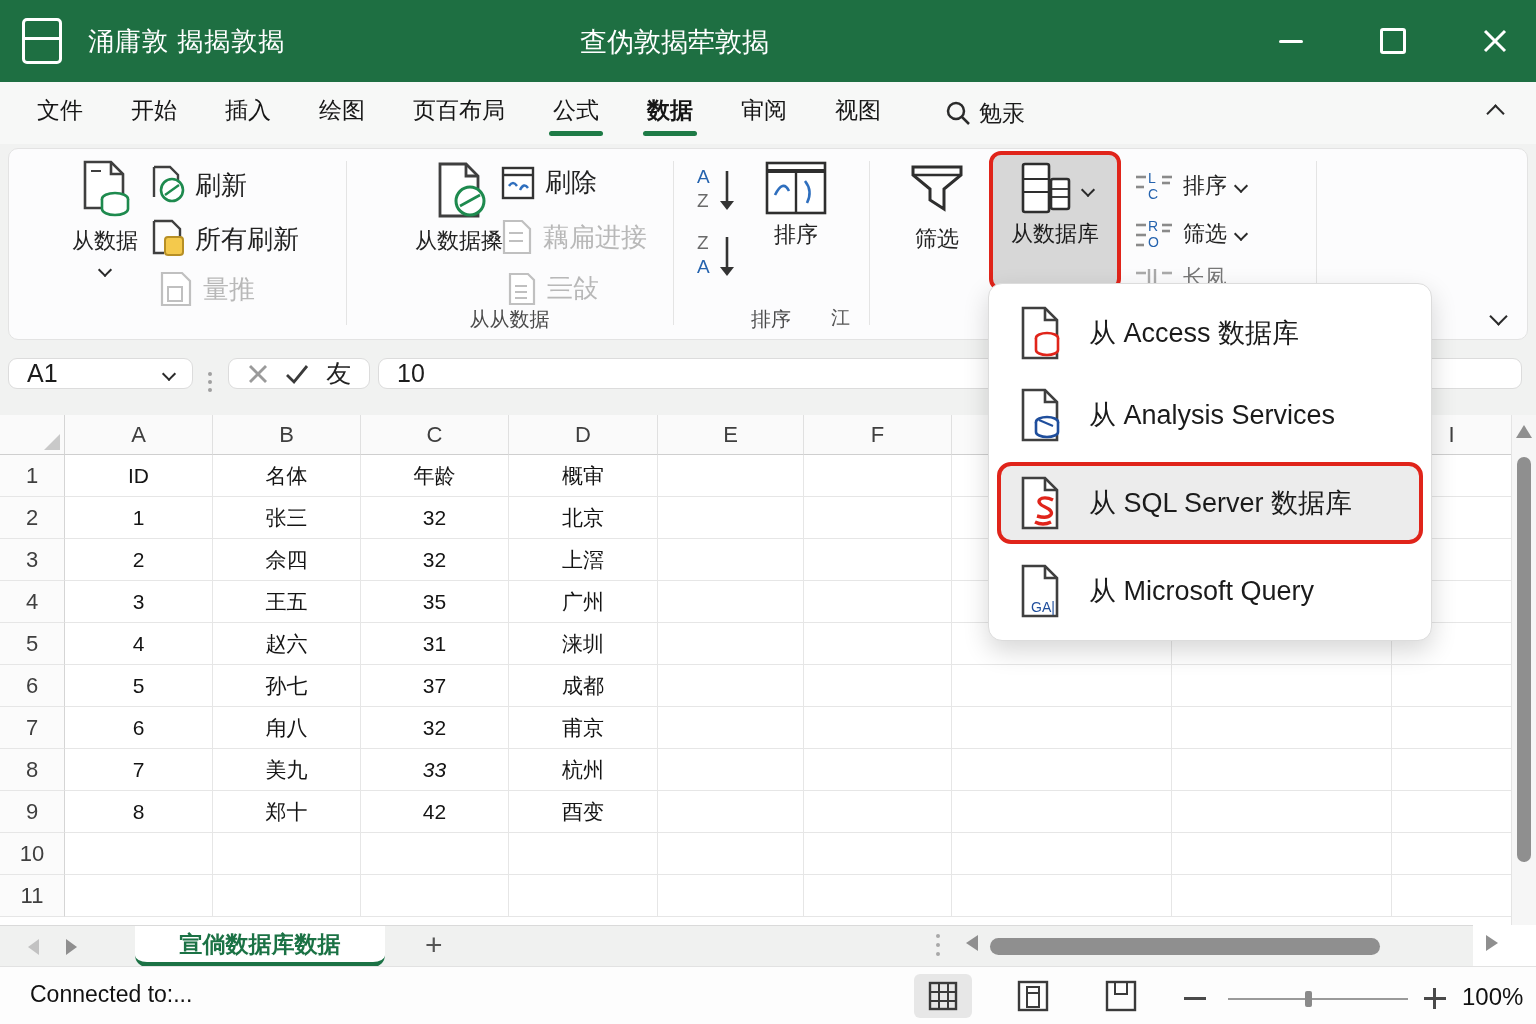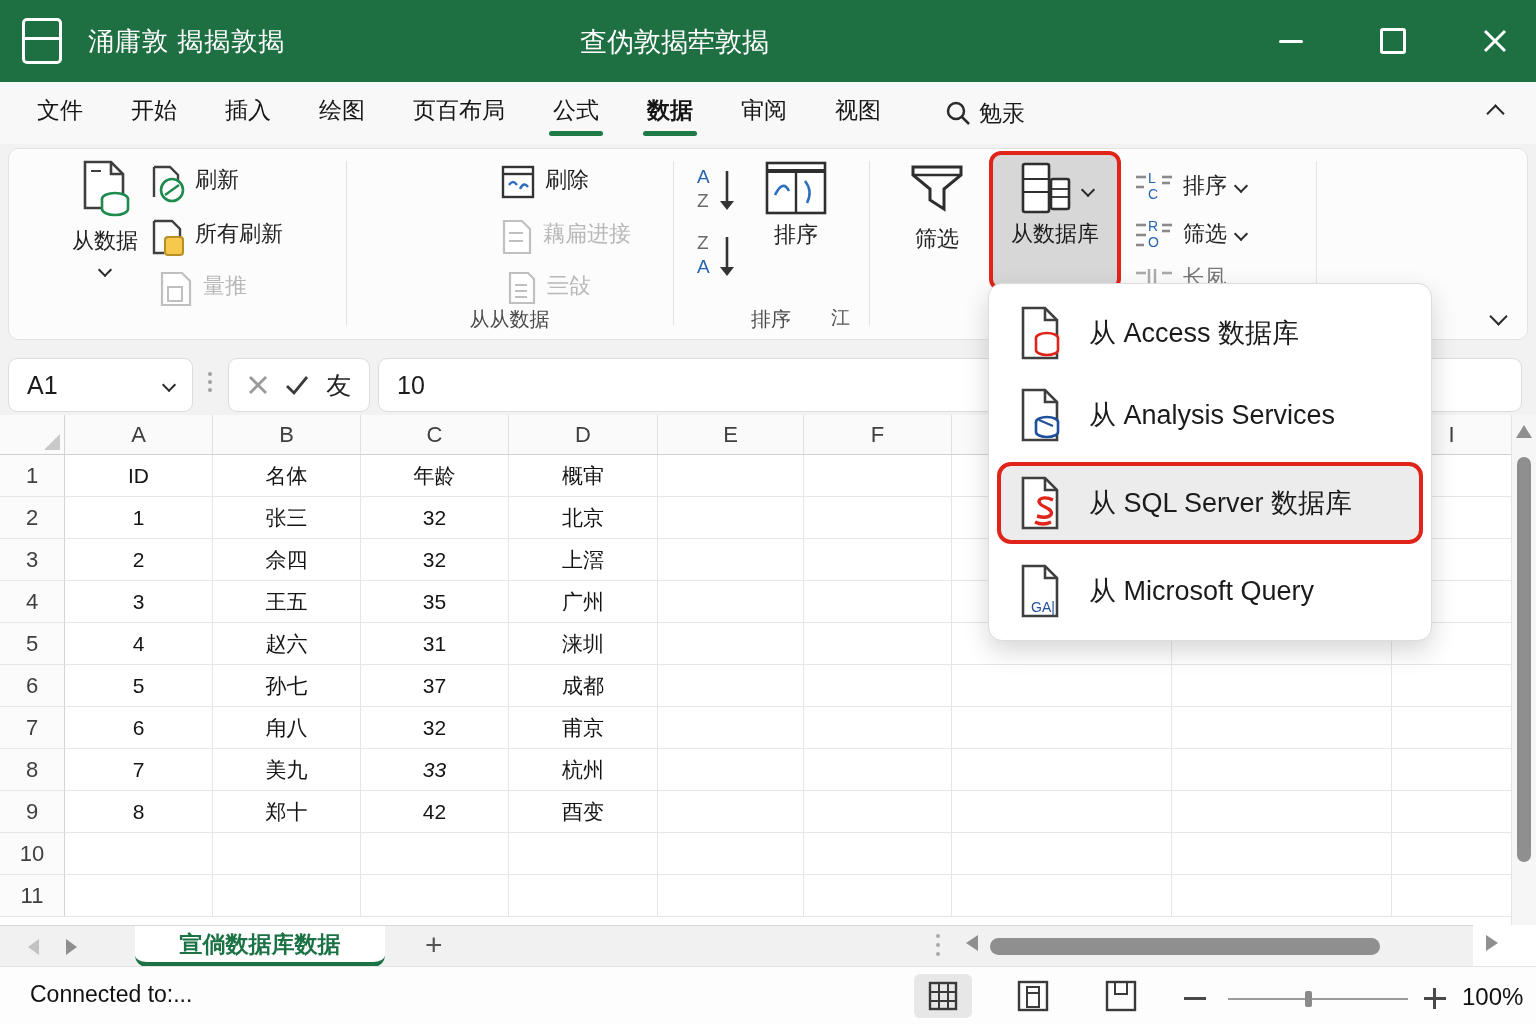--- a/index.html
+++ b/index.html
@@ -35,33 +35,33 @@
   .chev.up{transform:rotate(135deg);}
   .chev.small{width:8px;height:8px;border-width:2px;}
 
   
   .ribbon{position:absolute;left:0;top:144px;width:1536px;height:204px;background:#f1f2f1;}
   .ribbon-panel{position:absolute;left:8px;right:8px;top:4px;bottom:8px;background:#fcfcfd;
                 border:1px solid #e3e3e3;border-radius:10px;}
   .vsep{position:absolute;top:12px;bottom:14px;width:1px;background:#e4e4e4;}
   .bigbtn{position:absolute;display:flex;flex-direction:column;align-items:center;gap:5px;
           font-size:22px;color:#222;text-align:center;}
-  .smallbtn{position:absolute;display:flex;align-items:flex-start;gap:10px;font-size:22px;color:#222;white-space:nowrap;}
+  .smallbtn{position:absolute;display:flex;align-items:flex-end;gap:10px;font-size:26px;color:#222;white-space:nowrap;}
   .smallbtn.disabled{color:#b8b8b8;}
   .grouplabel{position:absolute;bottom:6px;font-size:20px;color:#4a4a4a;text-align:center;}
   .db-highlight{position:absolute;left:980px;top:2px;width:124px;height:126px;background:#d7d7d7;
                 border:4px solid #e0241a;border-radius:12px;display:flex;flex-direction:column;
                 align-items:center;justify-content:flex-start;padding-top:6px;}
   .db-highlight .lbl{font-size:22px;color:#1d1d1d;margin-top:2px;white-space:nowrap;}
   .minibtn{position:absolute;display:flex;align-items:center;gap:9px;font-size:22px;color:#222;white-space:nowrap;}
   .launcher{position:absolute;font-size:19px;color:#555;}
 
   
   .fbar{position:absolute;left:0;top:348px;width:1536px;height:67px;background:#f1f2f1;}
-  .fbox{position:absolute;top:10px;height:54px;background:#fff;border:1px solid #dcdcdc;border-radius:9px;
+  .fbox{position:absolute;top:10px;height:31px;background:#fff;border:1px solid #dcdcdc;border-radius:9px;
         display:flex;align-items:center;font-size:25px;box-sizing:border-box;}
   .namebox{left:8px;width:185px;padding-left:18px;justify-content:space-between;}
   .fxpanel{left:228px;width:142px;justify-content:space-around;padding:0 10px;}
   .formulabox{left:378px;right:14px;padding-left:18px;}
   .vdots{position:absolute;left:208px;top:24px;width:4px;height:4px;border-radius:50%;background:#a0a0a0;
          box-shadow:0 8px 0 #a0a0a0,0 16px 0 #a0a0a0;}
   .fx-label{font-size:25px;color:#222;}
 
   
   .grid{position:absolute;left:0;top:415px;width:1512px;height:510px;background:#fff;overflow:hidden;}
@@ -196,20 +196,29 @@
       <span>所有刷新</span>
     </div>
     <div class="smallbtn disabled" style="left:150px;top:122px;">
       <svg width="34" height="36" viewBox="0 0 34 36">
         <path d="M3 2 h20 l8 8 v24 h-28 z" fill="#fff" stroke="#c0c0c0" stroke-width="2.2"></path>
         <rect x="9" y="16" width="14" height="14" fill="none" stroke="#c0c0c0" stroke-width="2"></rect>
       </svg>
       <span>量推</span>
     </div>
 
+    <div class="bigbtn" style="left:395px;top:12px;width:110px;">
+      <svg width="58" height="60" viewBox="0 0 58 60">
+        <path d="M10 3 h26 l12 12 v40 h-38 z" fill="#fff" stroke="#3f3f3f" stroke-width="2.8"></path>
+        <path d="M36 3 v12 h12" fill="none" stroke="#3f3f3f" stroke-width="2.8"></path>
+        <circle cx="40" cy="40" r="14" fill="#fff" stroke="#1e8a4e" stroke-width="3"></circle>
+        <line x1="30" y1="45" x2="50" y2="34" stroke="#1e8a4e" stroke-width="2.6"></line>
+      </svg>
+      <span>从数据搡</span>
+    </div>
     <div class="smallbtn" style="left:492px;top:16px;">
       <svg width="34" height="34" viewBox="0 0 34 34">
         <rect x="2" y="2" width="30" height="30" fill="#fff" stroke="#333" stroke-width="2.4"></rect>
         <line x1="2" y1="9" x2="32" y2="9" stroke="#333" stroke-width="2.4"></line>
         <path d="M8 20 q4 -6 8 0" fill="none" stroke="#2f6fbe" stroke-width="2.4"></path>
         <path d="M19 24 q4 -8 8 -2" fill="none" stroke="#2f6fbe" stroke-width="2.4"></path>
       </svg>
       <span>刷除</span>
     </div>
     <div class="smallbtn disabled" style="left:492px;top:70px;">

